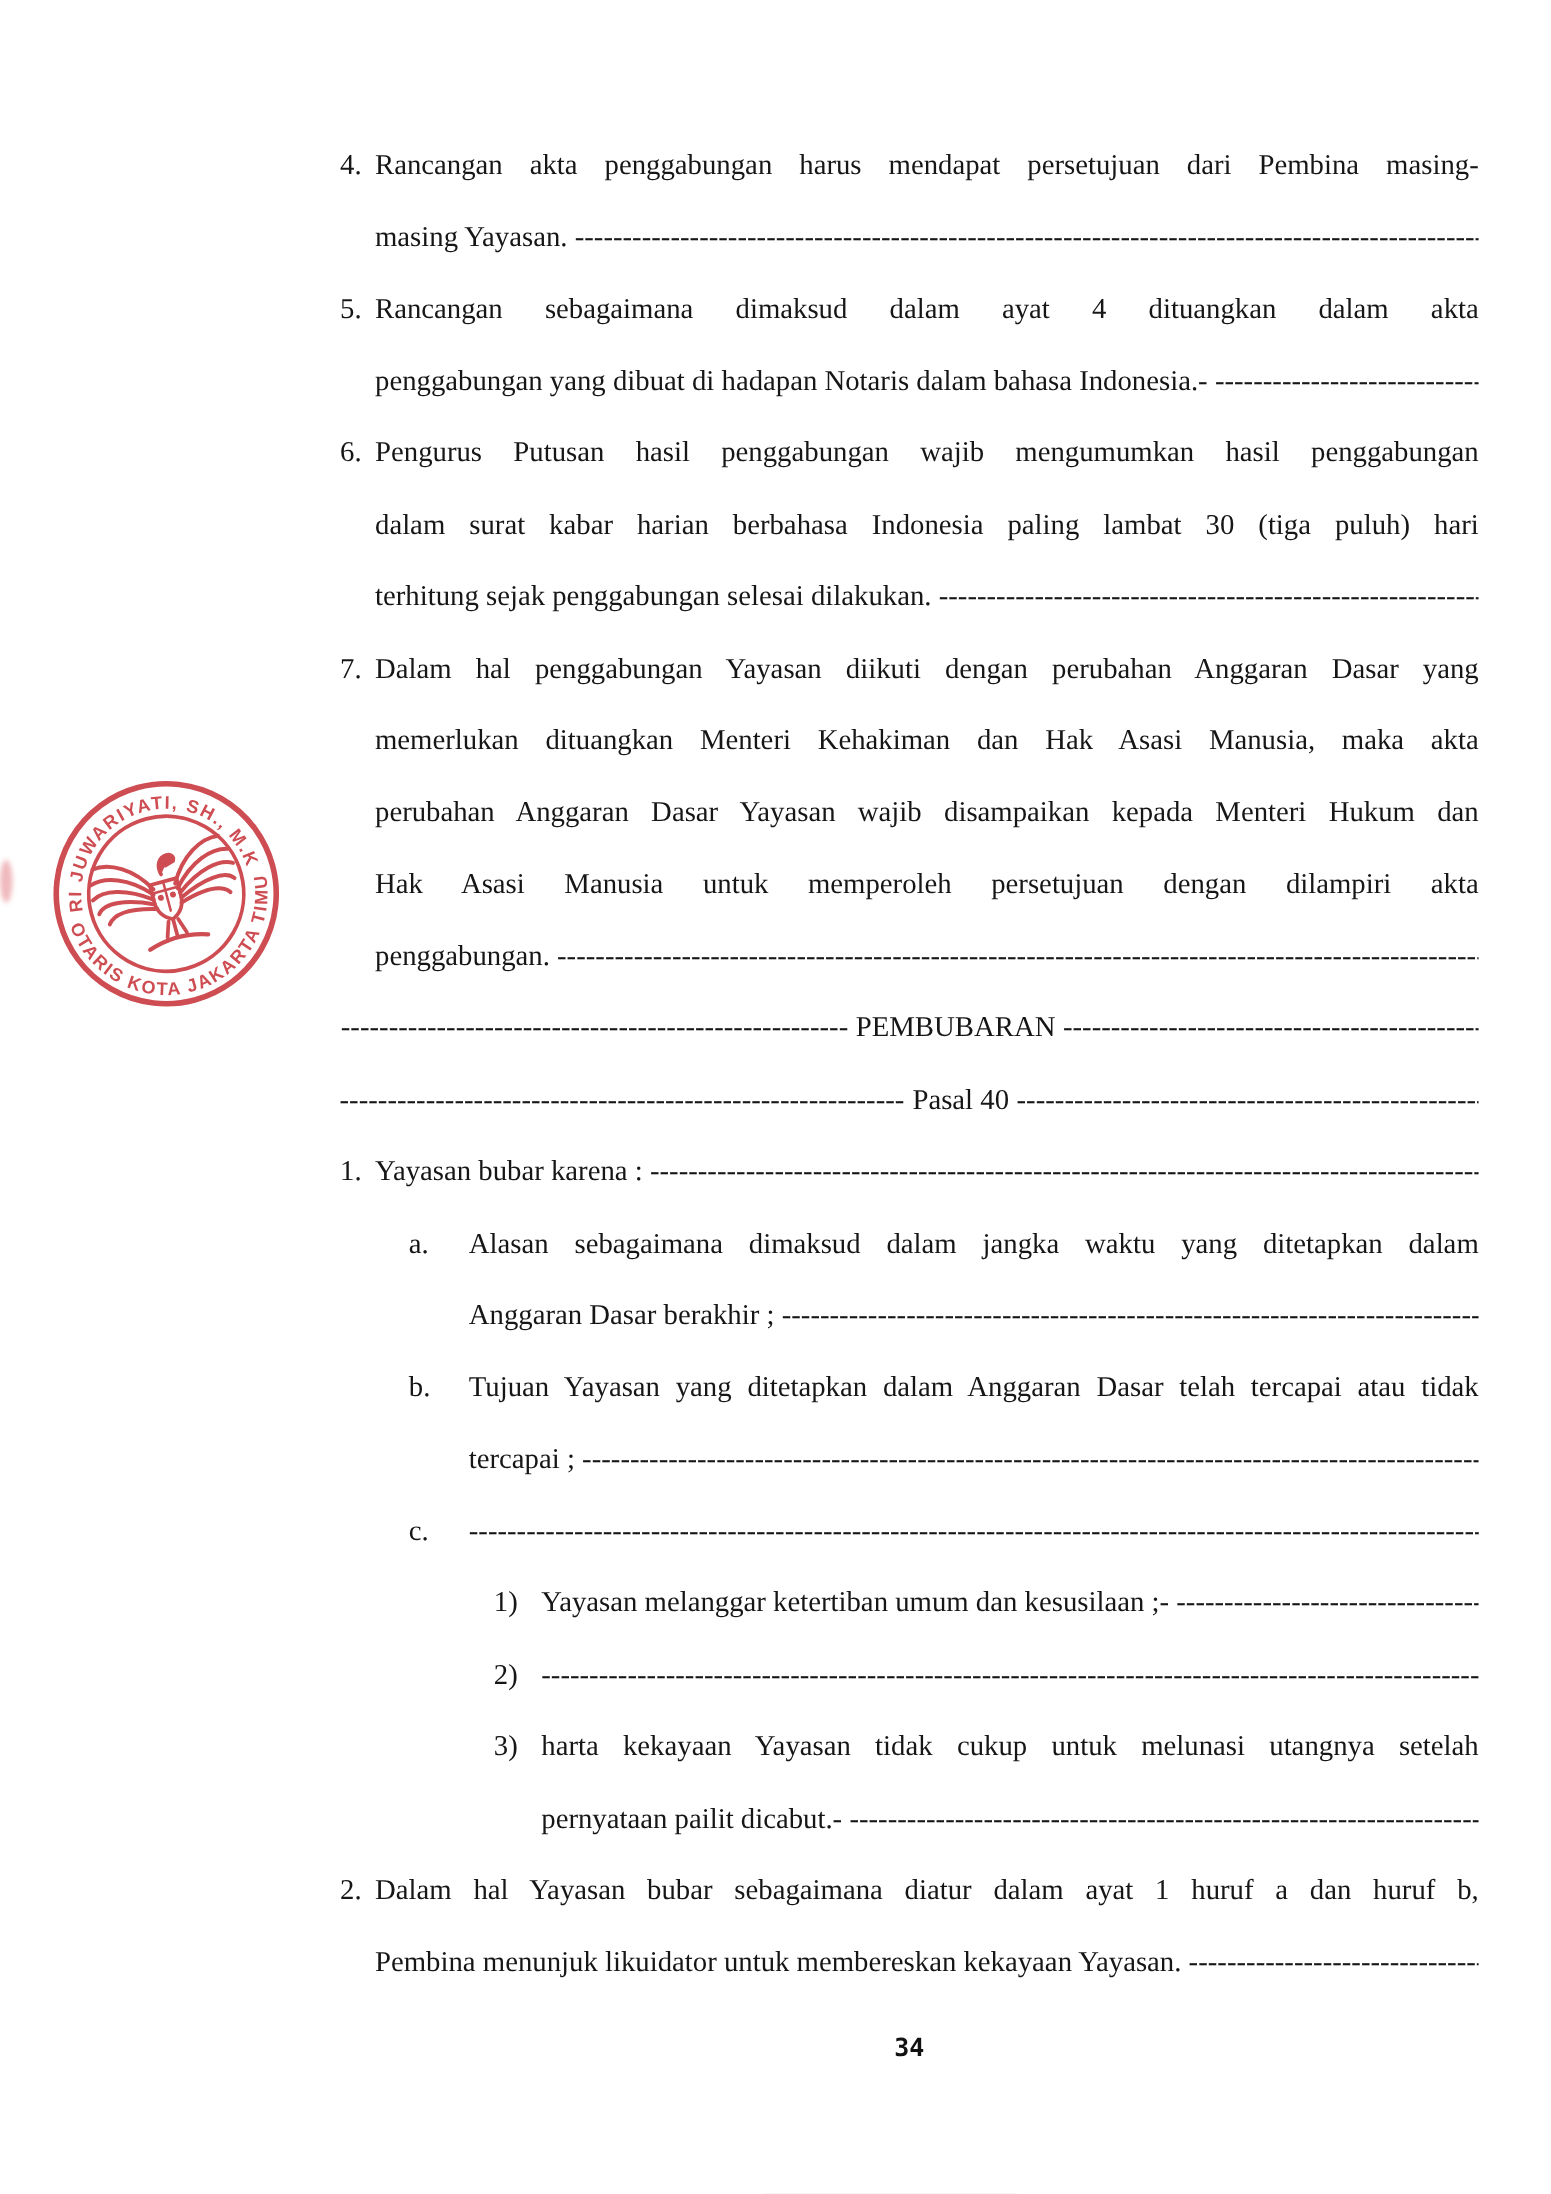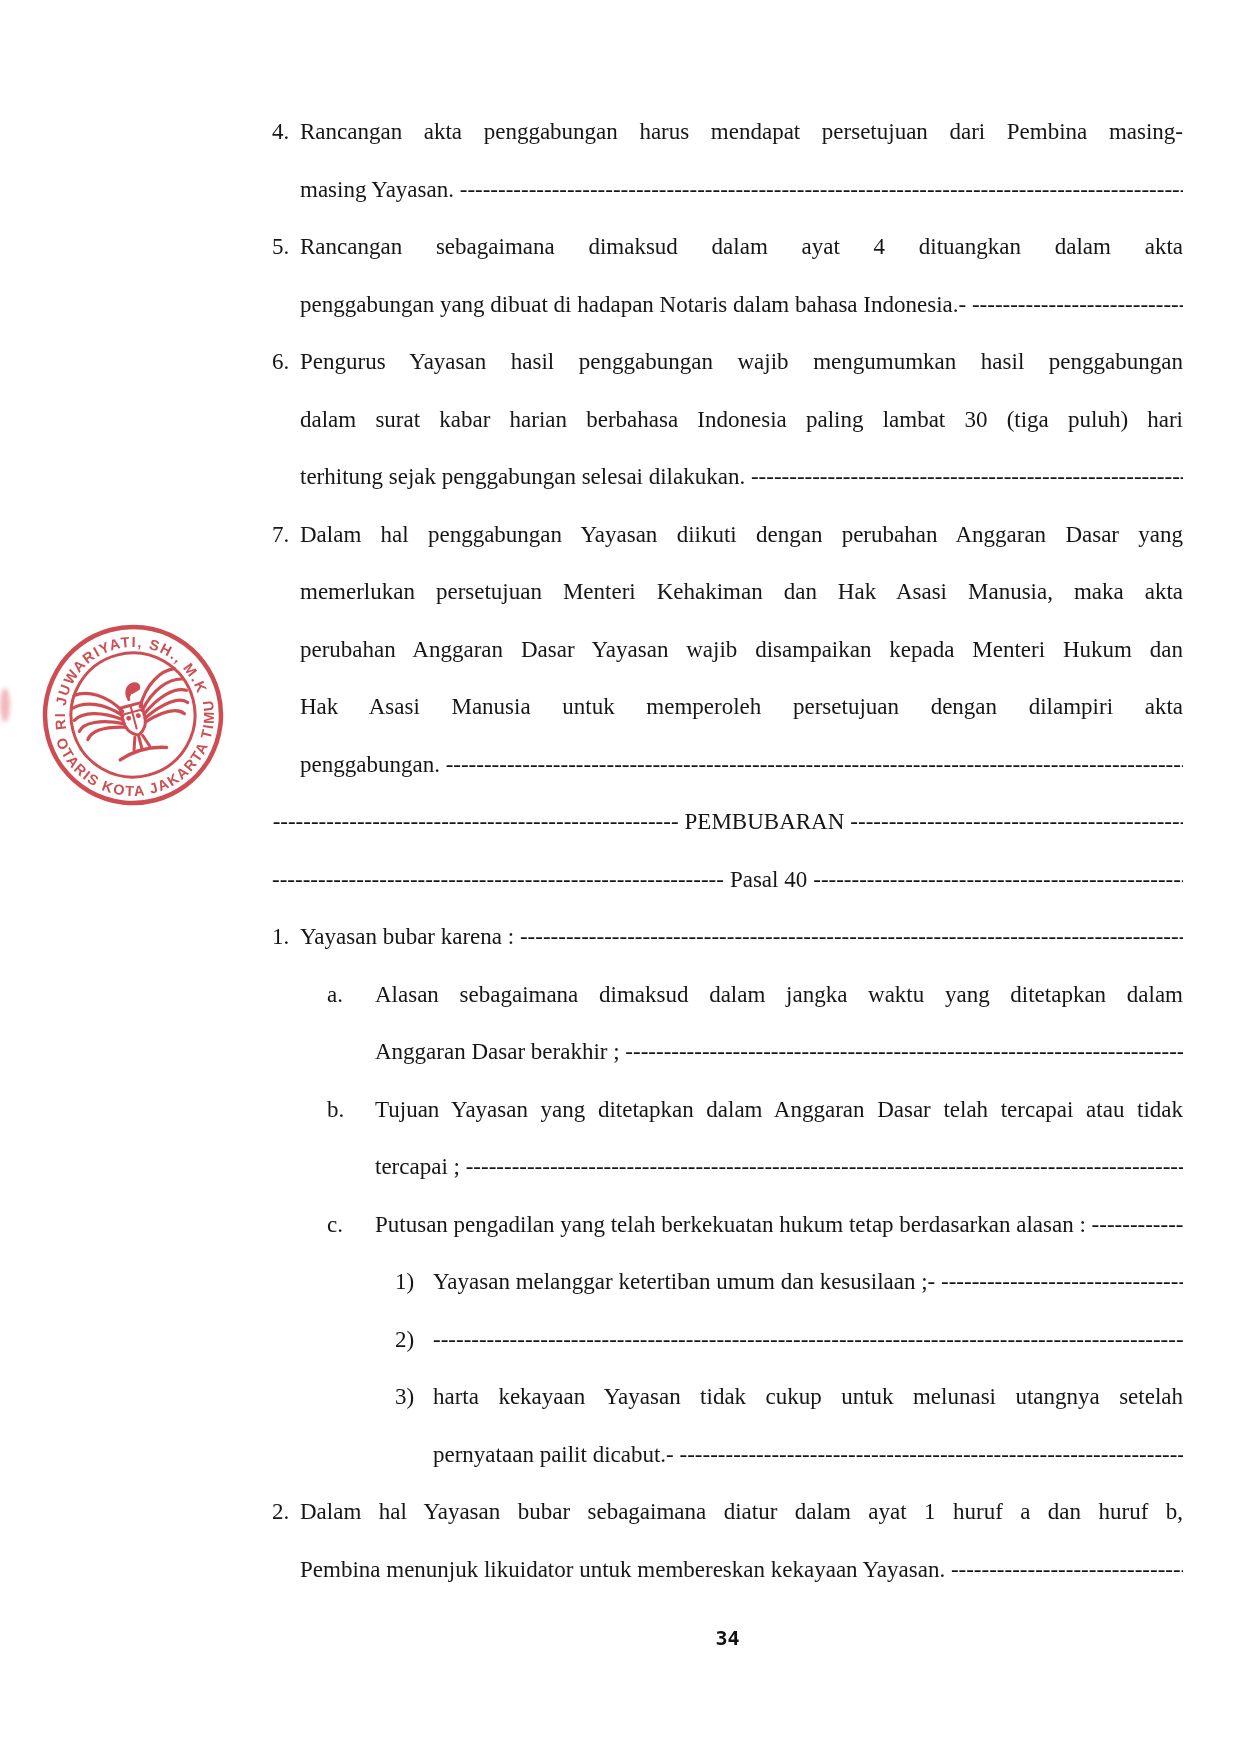--- a/index.html
+++ b/index.html
@@ -104,28 +104,28 @@
       <div class="line lvl0 j"><span class="marker">4.</span><span>Rancangan akta penggabungan harus mendapat persetujuan dari Pembina masing-</span></div>
       <div class="line lvl0 f">
         <span class="txt">masing Yayasan. </span>
         <span class="dashfill ">------------------------------------------------------------------------------------------------------------------------------------------------------------------------------------</span>
       </div>
       <div class="line lvl0 j"><span class="marker">5.</span><span>Rancangan sebagaimana dimaksud dalam ayat 4 dituangkan dalam akta</span></div>
       <div class="line lvl0 f">
         <span class="txt">penggabungan yang dibuat di hadapan Notaris dalam bahasa Indonesia.- </span>
         <span class="dashfill ">------------------------------------------------------------------------------------------------------------------------------------------------------------------------------------</span>
       </div>
-      <div class="line lvl0 j"><span class="marker">6.</span><span>Pengurus Yayasan hasil penggabungan wajib mengumumkan hasil penggabungan</span></div>
+      <div class="line lvl0 j"><span class="marker">6.</span><span>Pengurus Putusan hasil penggabungan wajib mengumumkan hasil penggabungan</span></div>
       <div class="line lvl0 j"><span>dalam surat kabar harian berbahasa Indonesia paling lambat 30 (tiga puluh) hari</span></div>
       <div class="line lvl0 f">
         <span class="txt">terhitung sejak penggabungan selesai dilakukan. </span>
         <span class="dashfill ">------------------------------------------------------------------------------------------------------------------------------------------------------------------------------------</span>
       </div>
       <div class="line lvl0 j"><span class="marker">7.</span><span>Dalam hal penggabungan Yayasan diikuti dengan perubahan Anggaran Dasar yang</span></div>
-      <div class="line lvl0 j"><span>memerlukan persetujuan Menteri Kehakiman dan Hak Asasi Manusia, maka akta</span></div>
+      <div class="line lvl0 j"><span>memerlukan dituangkan Menteri Kehakiman dan Hak Asasi Manusia, maka akta</span></div>
       <div class="line lvl0 j"><span>perubahan Anggaran Dasar Yayasan wajib disampaikan kepada Menteri Hukum dan</span></div>
       <div class="line lvl0 j"><span>Hak Asasi Manusia untuk memperoleh persetujuan dengan dilampiri akta</span></div>
       <div class="line lvl0 f">
         <span class="txt">penggabungan. </span>
         <span class="dashfill ">------------------------------------------------------------------------------------------------------------------------------------------------------------------------------------</span>
       </div>
       <div class="line lvl0 c">
         <span class="dashfill left rtl">------------------------------------------------------------------------------------------------------------------------------------------------------------------------------------</span>
         <span class="txt">PEMBUBARAN</span>
         <span class="dashfill right">------------------------------------------------------------------------------------------------------------------------------------------------------------------------------------</span>
@@ -145,21 +145,20 @@
         <span class="txt">Anggaran Dasar berakhir ; </span>
         <span class="dashfill ">------------------------------------------------------------------------------------------------------------------------------------------------------------------------------------</span>
       </div>
       <div class="line lvl1 j"><span class="marker">b.</span><span>Tujuan Yayasan yang ditetapkan dalam Anggaran Dasar telah tercapai atau tidak</span></div>
       <div class="line lvl1 f">
         <span class="txt">tercapai ; </span>
         <span class="dashfill ">------------------------------------------------------------------------------------------------------------------------------------------------------------------------------------</span>
       </div>
       <div class="line lvl1 f">
         <span class="marker">c.</span>
-        <span class="txt">Putusan pengadilan yang telah berkekuatan hukum tetap berdasarkan alasan : </span>
         <span class="dashfill ">------------------------------------------------------------------------------------------------------------------------------------------------------------------------------------</span>
       </div>
       <div class="line lvl2 f">
         <span class="marker">1)</span>
         <span class="txt">Yayasan melanggar ketertiban umum dan kesusilaan ;- </span>
         <span class="dashfill ">------------------------------------------------------------------------------------------------------------------------------------------------------------------------------------</span>
       </div>
       <div class="line lvl2 f">
         <span class="marker">2)</span>
         <span class="dashfill ">------------------------------------------------------------------------------------------------------------------------------------------------------------------------------------</span>

